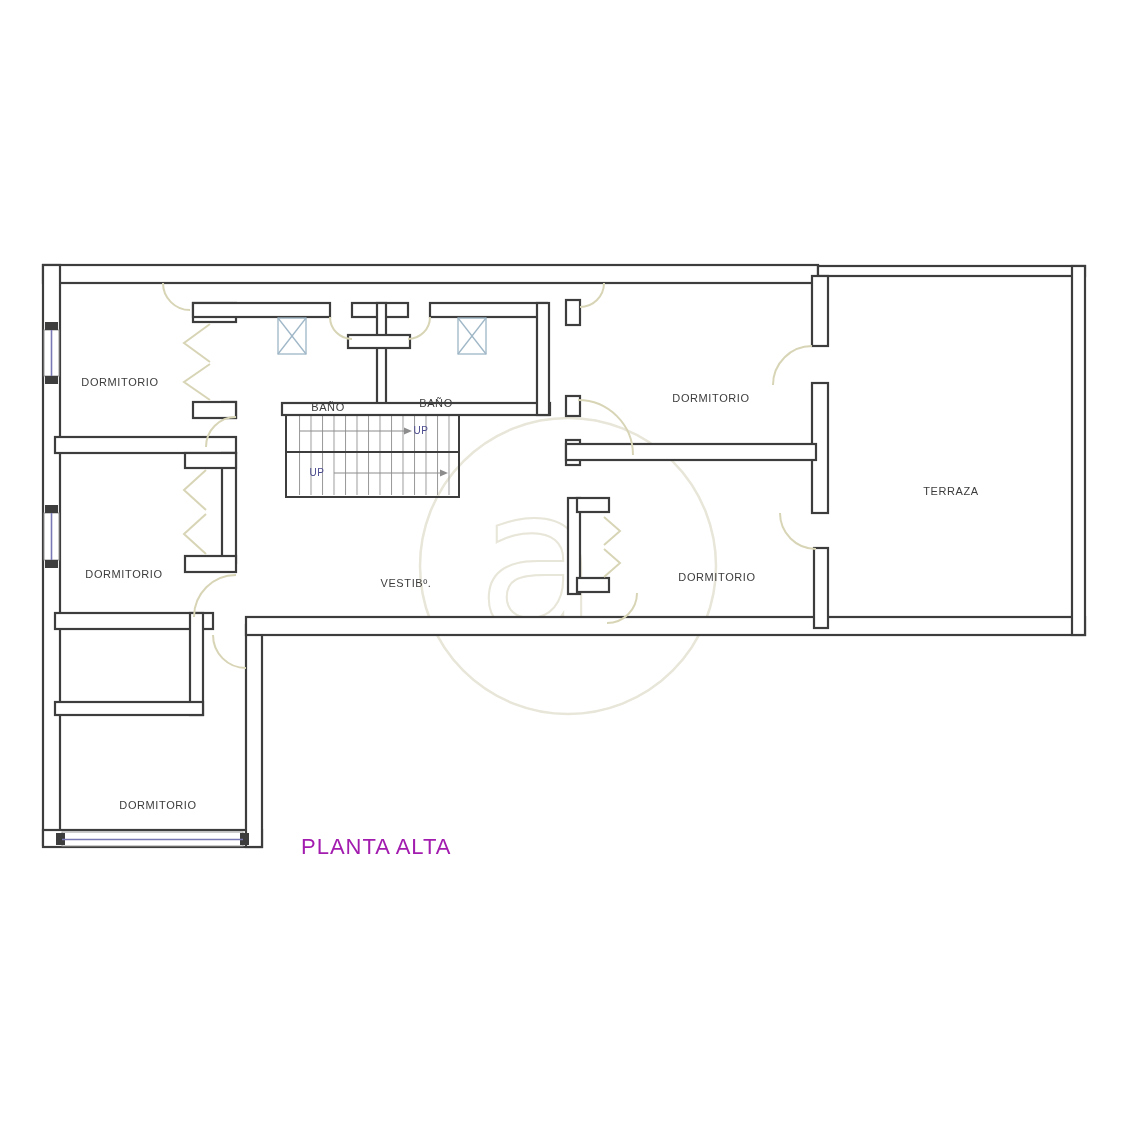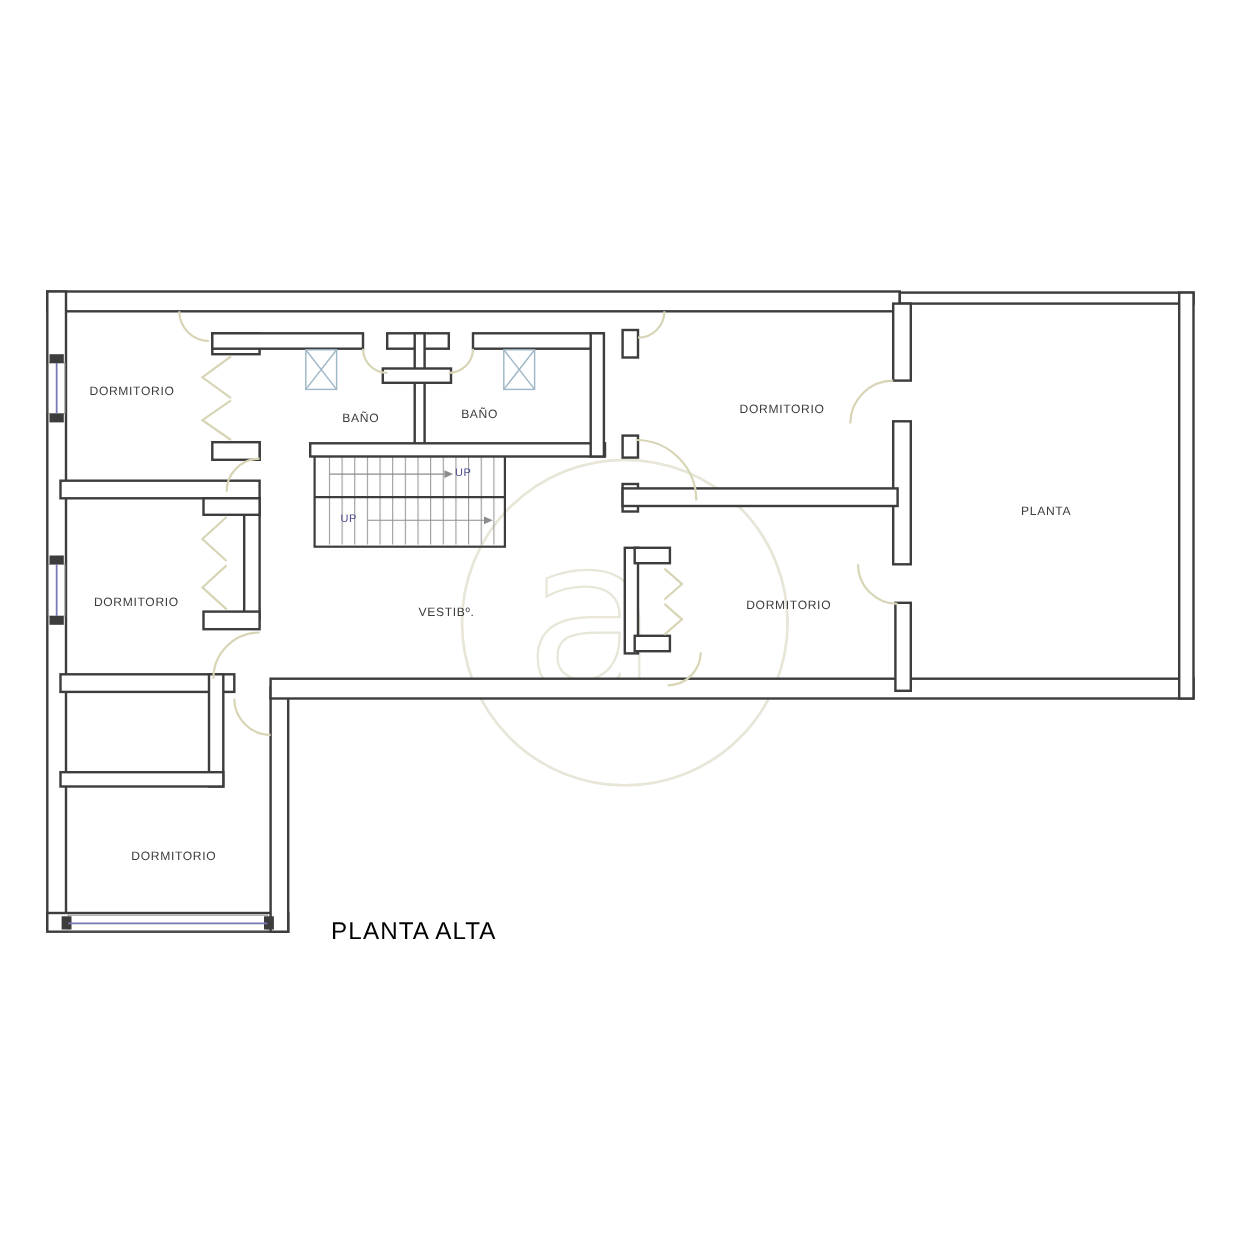--- a/index.html
+++ b/index.html
@@ -3,29 +3,29 @@
 <meta charset="utf-8">
 <style>
   html,body{margin:0;padding:0;background:#ffffff;}
   #canvas{
     position:relative;width:1129px;height:1129px;background:#ffffff;overflow:hidden;
     font-family:"Liberation Sans","DejaVu Sans",sans-serif;
   }
   #plan-svg{position:absolute;left:0;top:0;}
   .lbl{
     position:absolute;transform:translate(-50%,-50%);
-    font-size:11px;color:#3c3c3c;letter-spacing:0.6px;white-space:nowrap;
+    font-size:11px;color:#3c3c3c;letter-spacing:0.6px;white-space:nowrap;margin-top:26px;
   }
   .uplbl{
     position:absolute;transform:translate(-50%,-50%);
     font-size:10px;color:#4a4a8e;letter-spacing:0.5px;white-space:nowrap;
   }
   .title{
     position:absolute;left:301px;top:834px;
-    font-size:22px;color:#000000;letter-spacing:1px;white-space:nowrap;text-align:right;
+    font-size:22px;color:#a21caf;letter-spacing:1px;white-space:nowrap;text-align:right;
   }
 </style>
 </head>
 <body>
 
 <div id="canvas">
 
   <svg id="plan-svg" width="1129" height="1129" viewBox="0 0 1129 1129">
 
     <defs>
@@ -150,21 +150,21 @@
     </g>
   </svg>
 
   <div class="lbl" style="left:120px;top:356px">DORMITORIO</div>
   <div class="lbl" style="left:124px;top:548px">DORMITORIO</div>
   <div class="lbl" style="left:158px;top:779px">DORMITORIO</div>
   <div class="lbl" style="left:328px;top:381px">BAÑO</div>
   <div class="lbl" style="left:436px;top:377px">BAÑO</div>
   <div class="lbl" style="left:711px;top:372px">DORMITORIO</div>
   <div class="lbl" style="left:717px;top:551px">DORMITORIO</div>
-  <div class="lbl" style="left:951px;top:465px">PLANTA</div>
+  <div class="lbl" style="left:951px;top:465px">TERRAZA</div>
   <div class="lbl" style="left:406px;top:557px">VESTIBº.</div>
 
   <div class="uplbl" style="left:421px;top:430px">UP</div>
   <div class="uplbl" style="left:317px;top:472px">UP</div>
 
   <div class="title">PLANTA ALTA</div>
 
 </div>
 
 </body></html>

